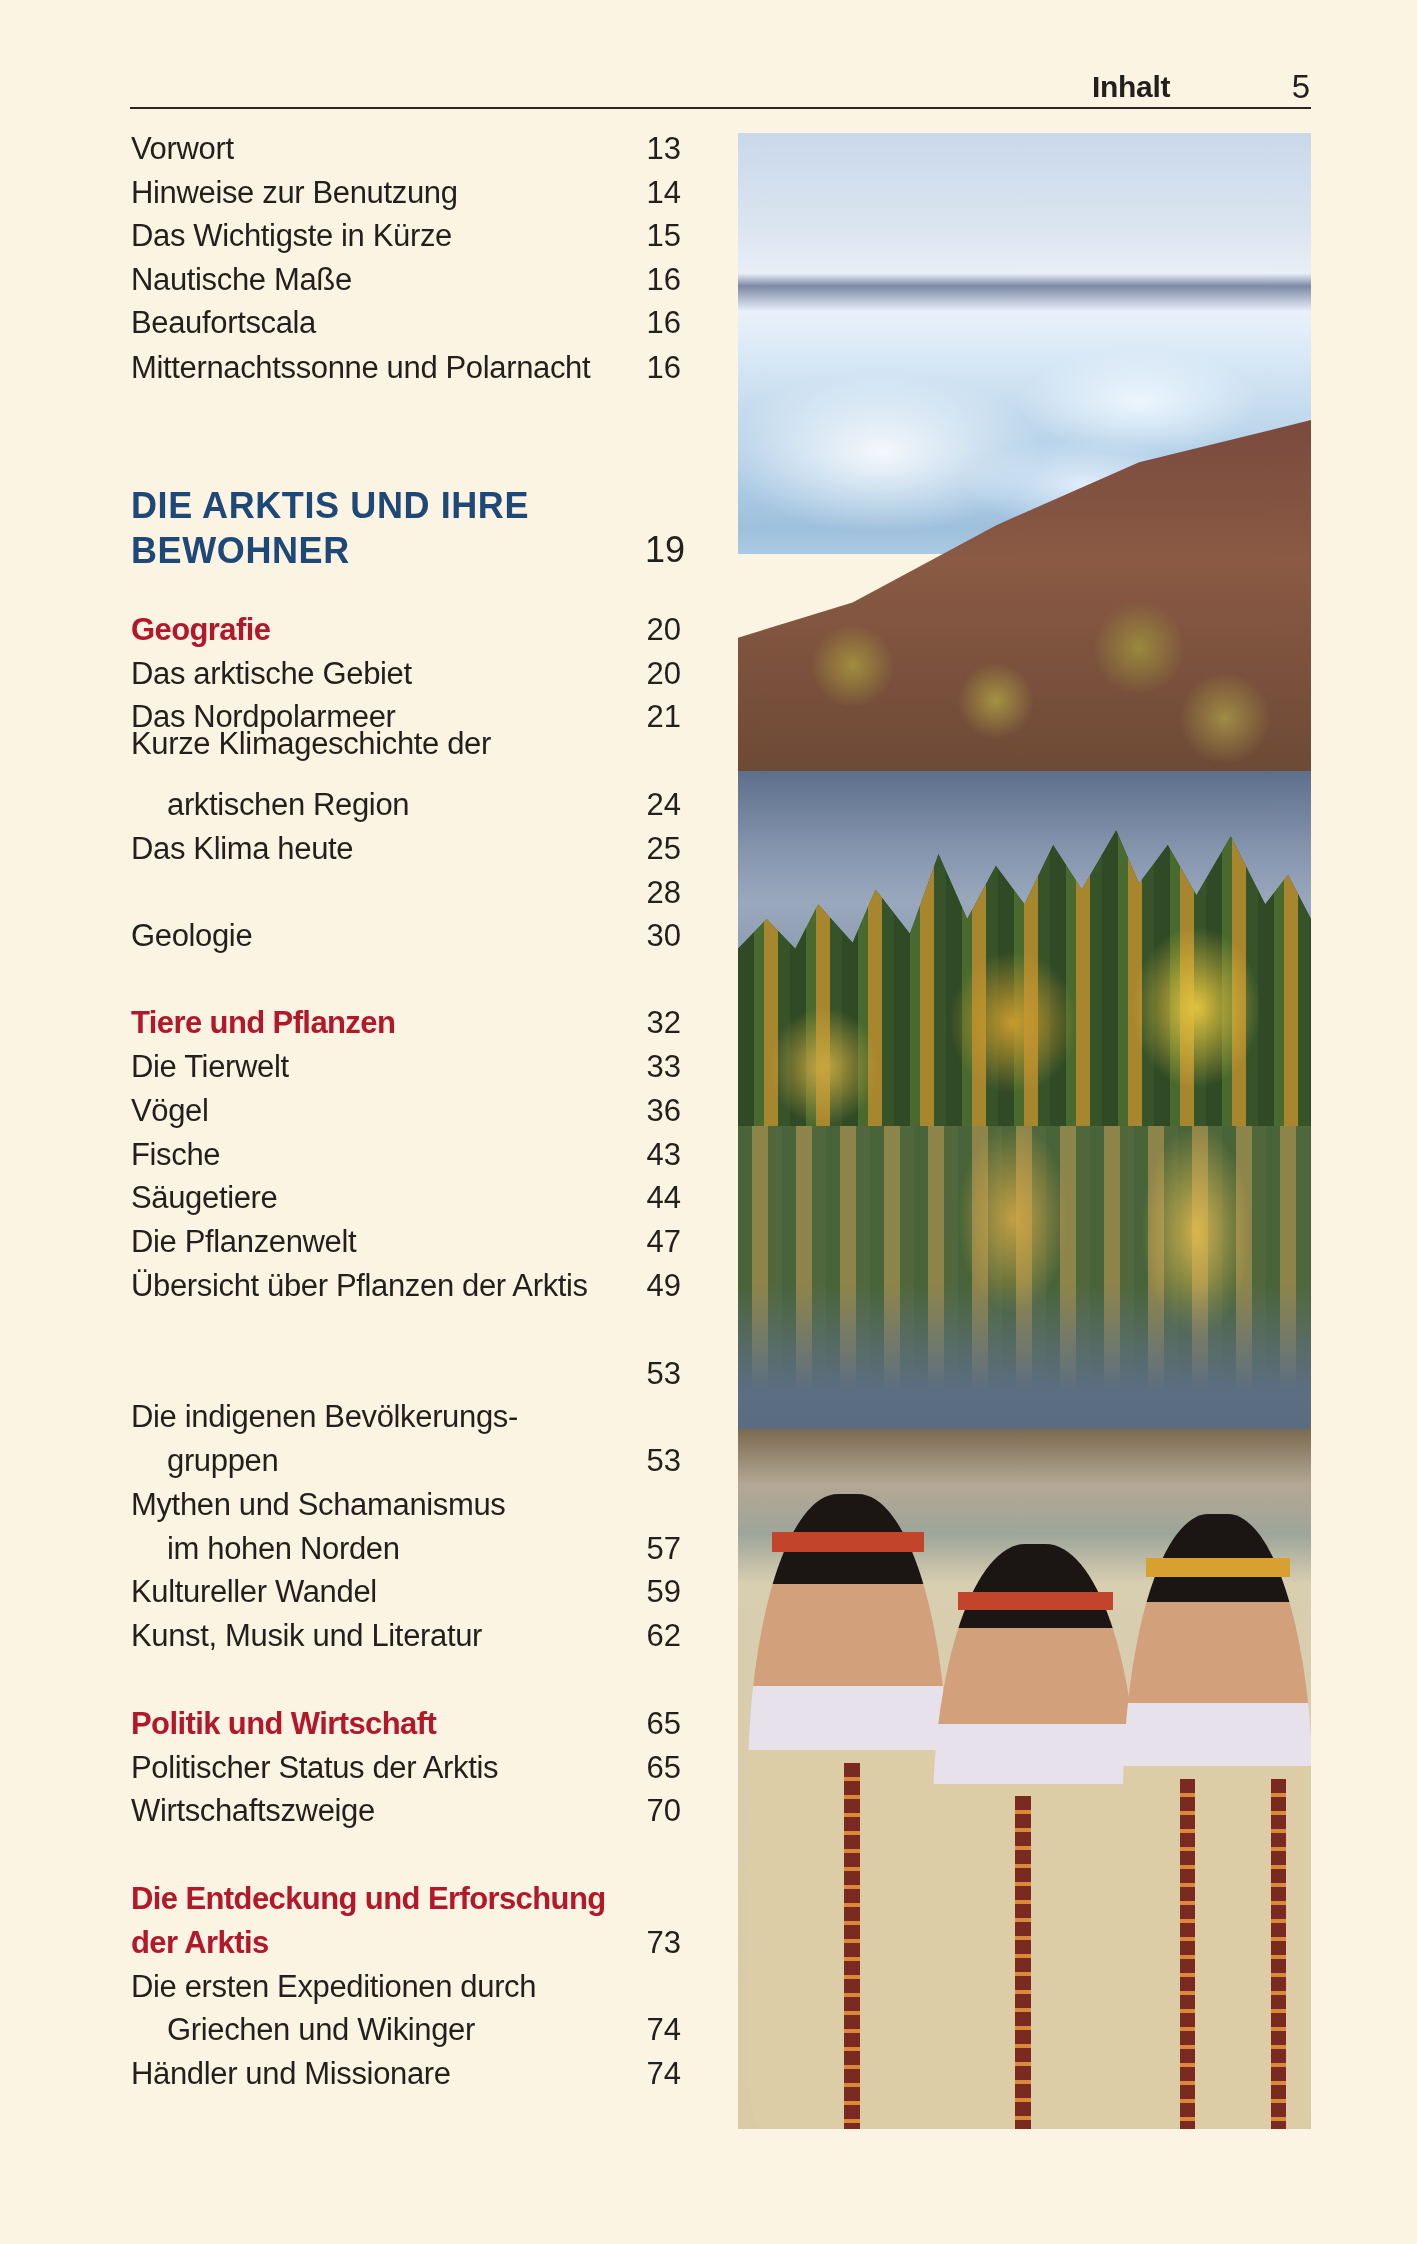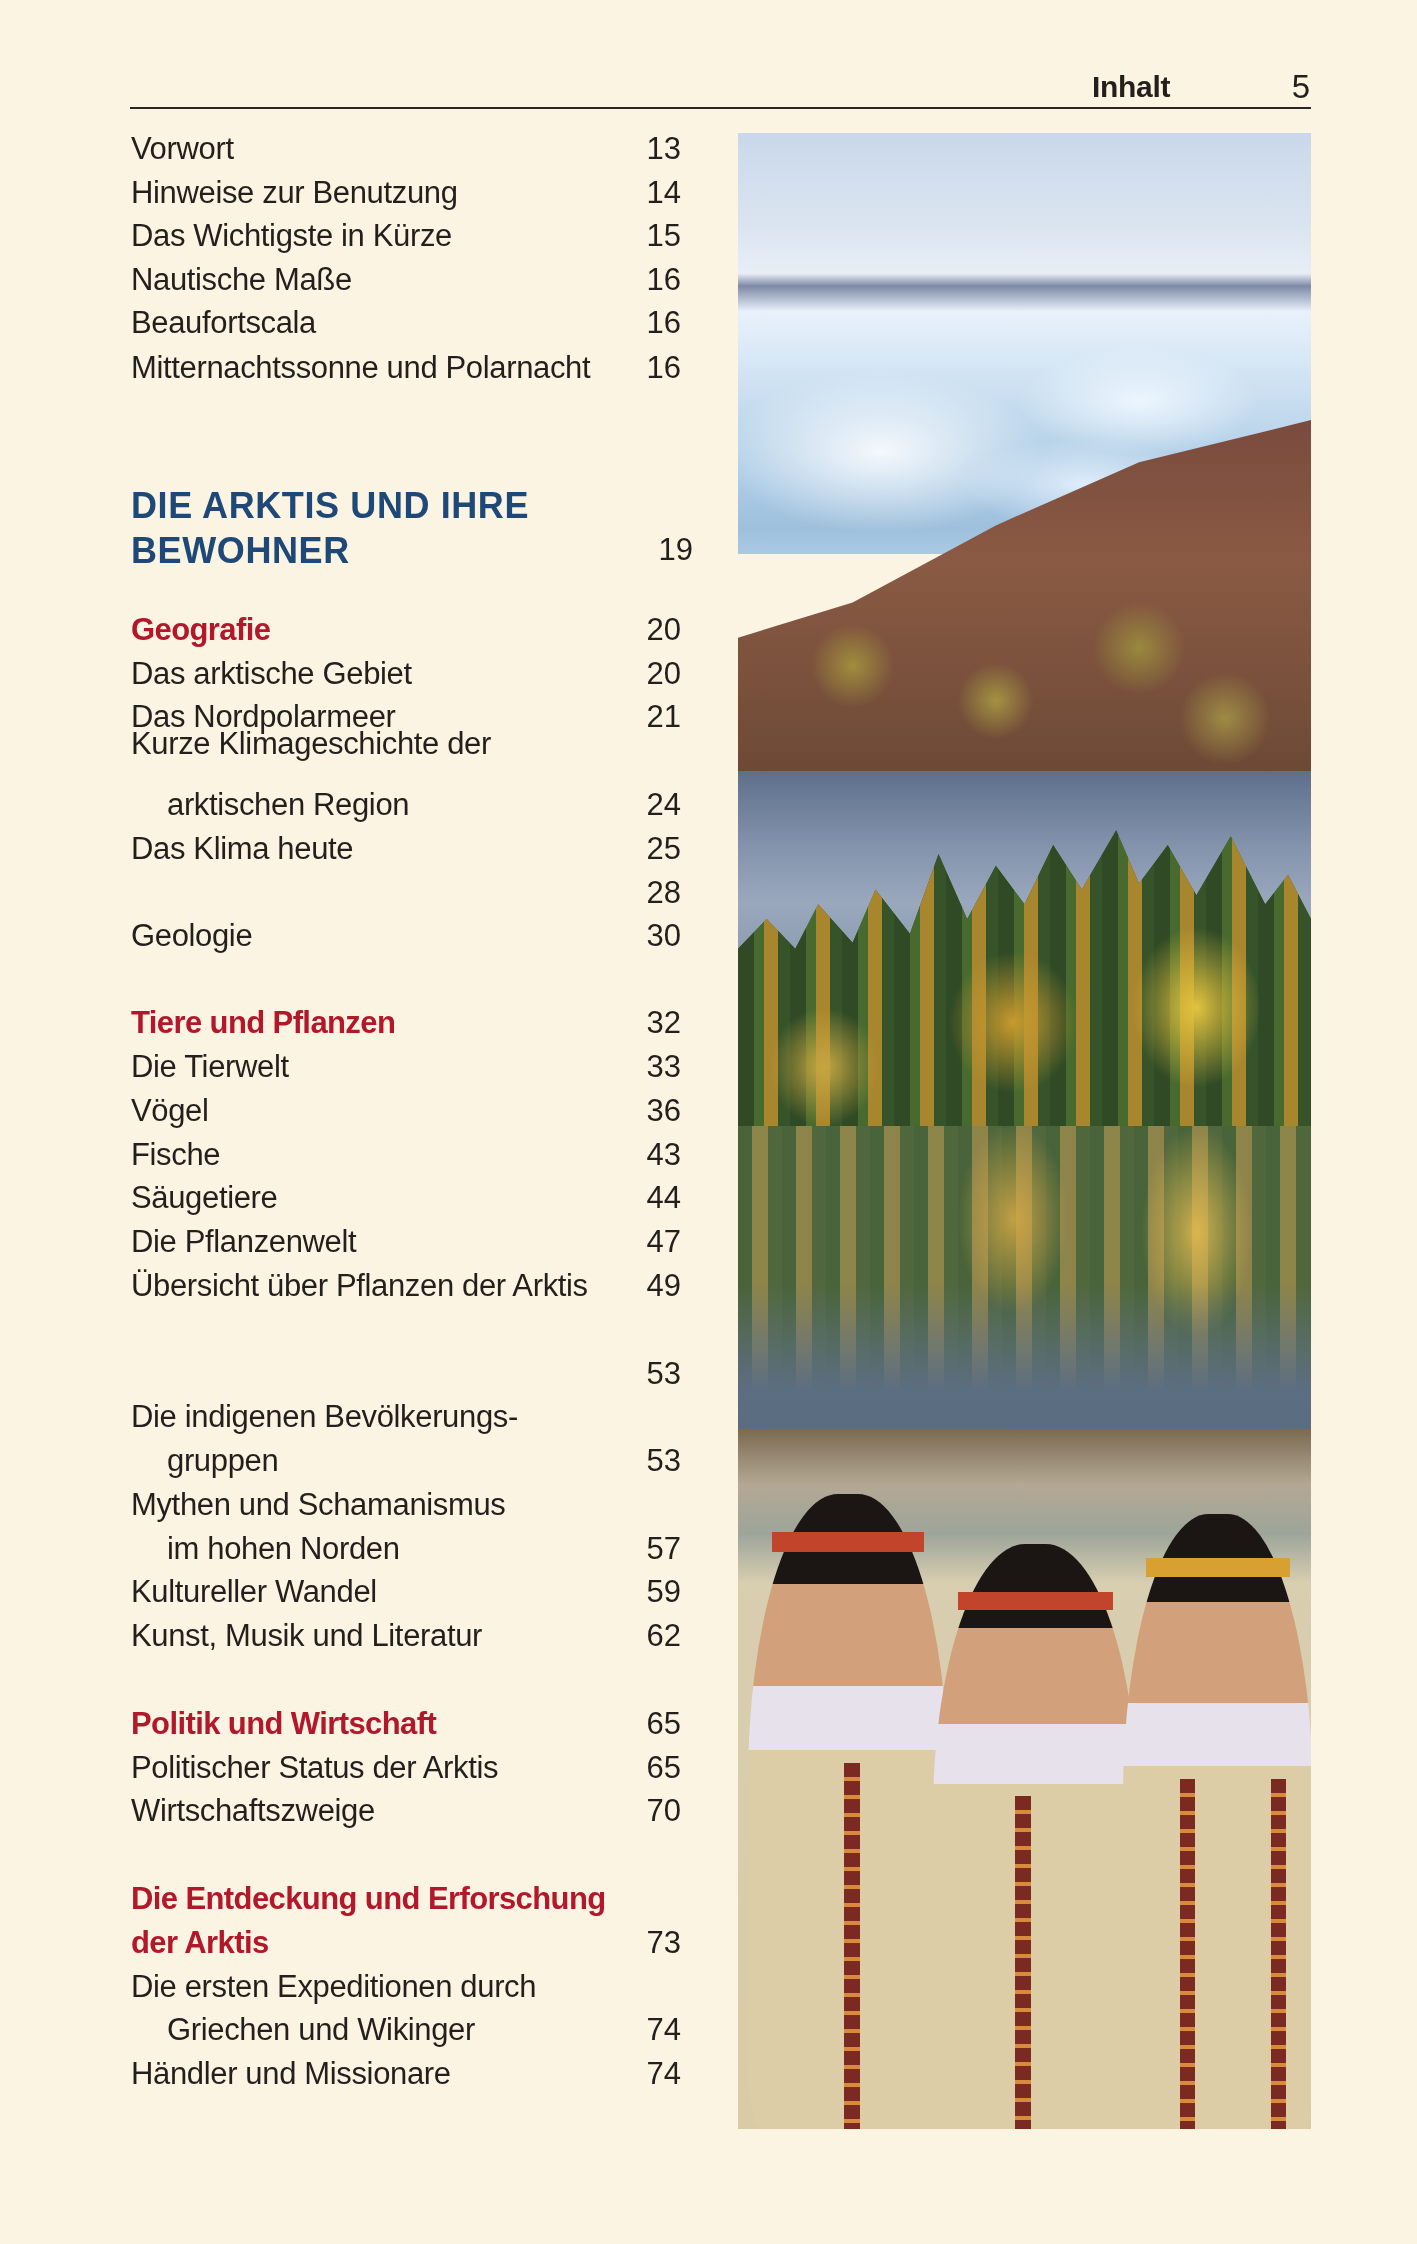--- a/index.html
+++ b/index.html
@@ -28,21 +28,21 @@
     letter-spacing: -0.35px;
   }
   .row .label { position: absolute; left: 0; top: 0; }
   .row.indent .label { left: 36px; }
   .row .num { position: absolute; right: 16px; top: 0; letter-spacing: 0; }
   .row.chapter .label { color: #b3172a; font-weight: bold; letter-spacing: -0.6px; }
   .part-title {
     position: absolute; left: 0; color: #1d4878; font-weight: bold;
     font-size: 36px; line-height: 45px; letter-spacing: 0.6px; white-space: nowrap;
   }
-  .part-num { position: absolute; right: 4px; font-size: 31px; line-height: 44px; }
+  .part-num { position: absolute; right: 12px; font-size: 36px; line-height: 44px; }
 
   .photo { position: absolute; left: 738px; width: 573px; overflow: hidden; }
   
   .photo-1 { top: 133px; height: 638px;
     background:
       radial-gradient(ellipse 40% 18% at 25% 50%, rgba(255,255,255,0.85), rgba(255,255,255,0) 70%),
       radial-gradient(ellipse 30% 12% at 70% 42%, rgba(240,248,255,0.9), rgba(255,255,255,0) 70%),
       radial-gradient(ellipse 30% 10% at 60% 55%, rgba(235,245,255,0.8), rgba(255,255,255,0) 70%),
       linear-gradient(180deg, #c9d8ea 0%, #dbe5f0 15%, #e8eef6 22%, #7d8aa6 24%, #e9f1fb 28%, #d6e7f5 36%, #b9d4ea 48%, #a9c9e4 56%, #9fc0dc 62%, #a9c9e4 66%, transparent 66%);
   }

